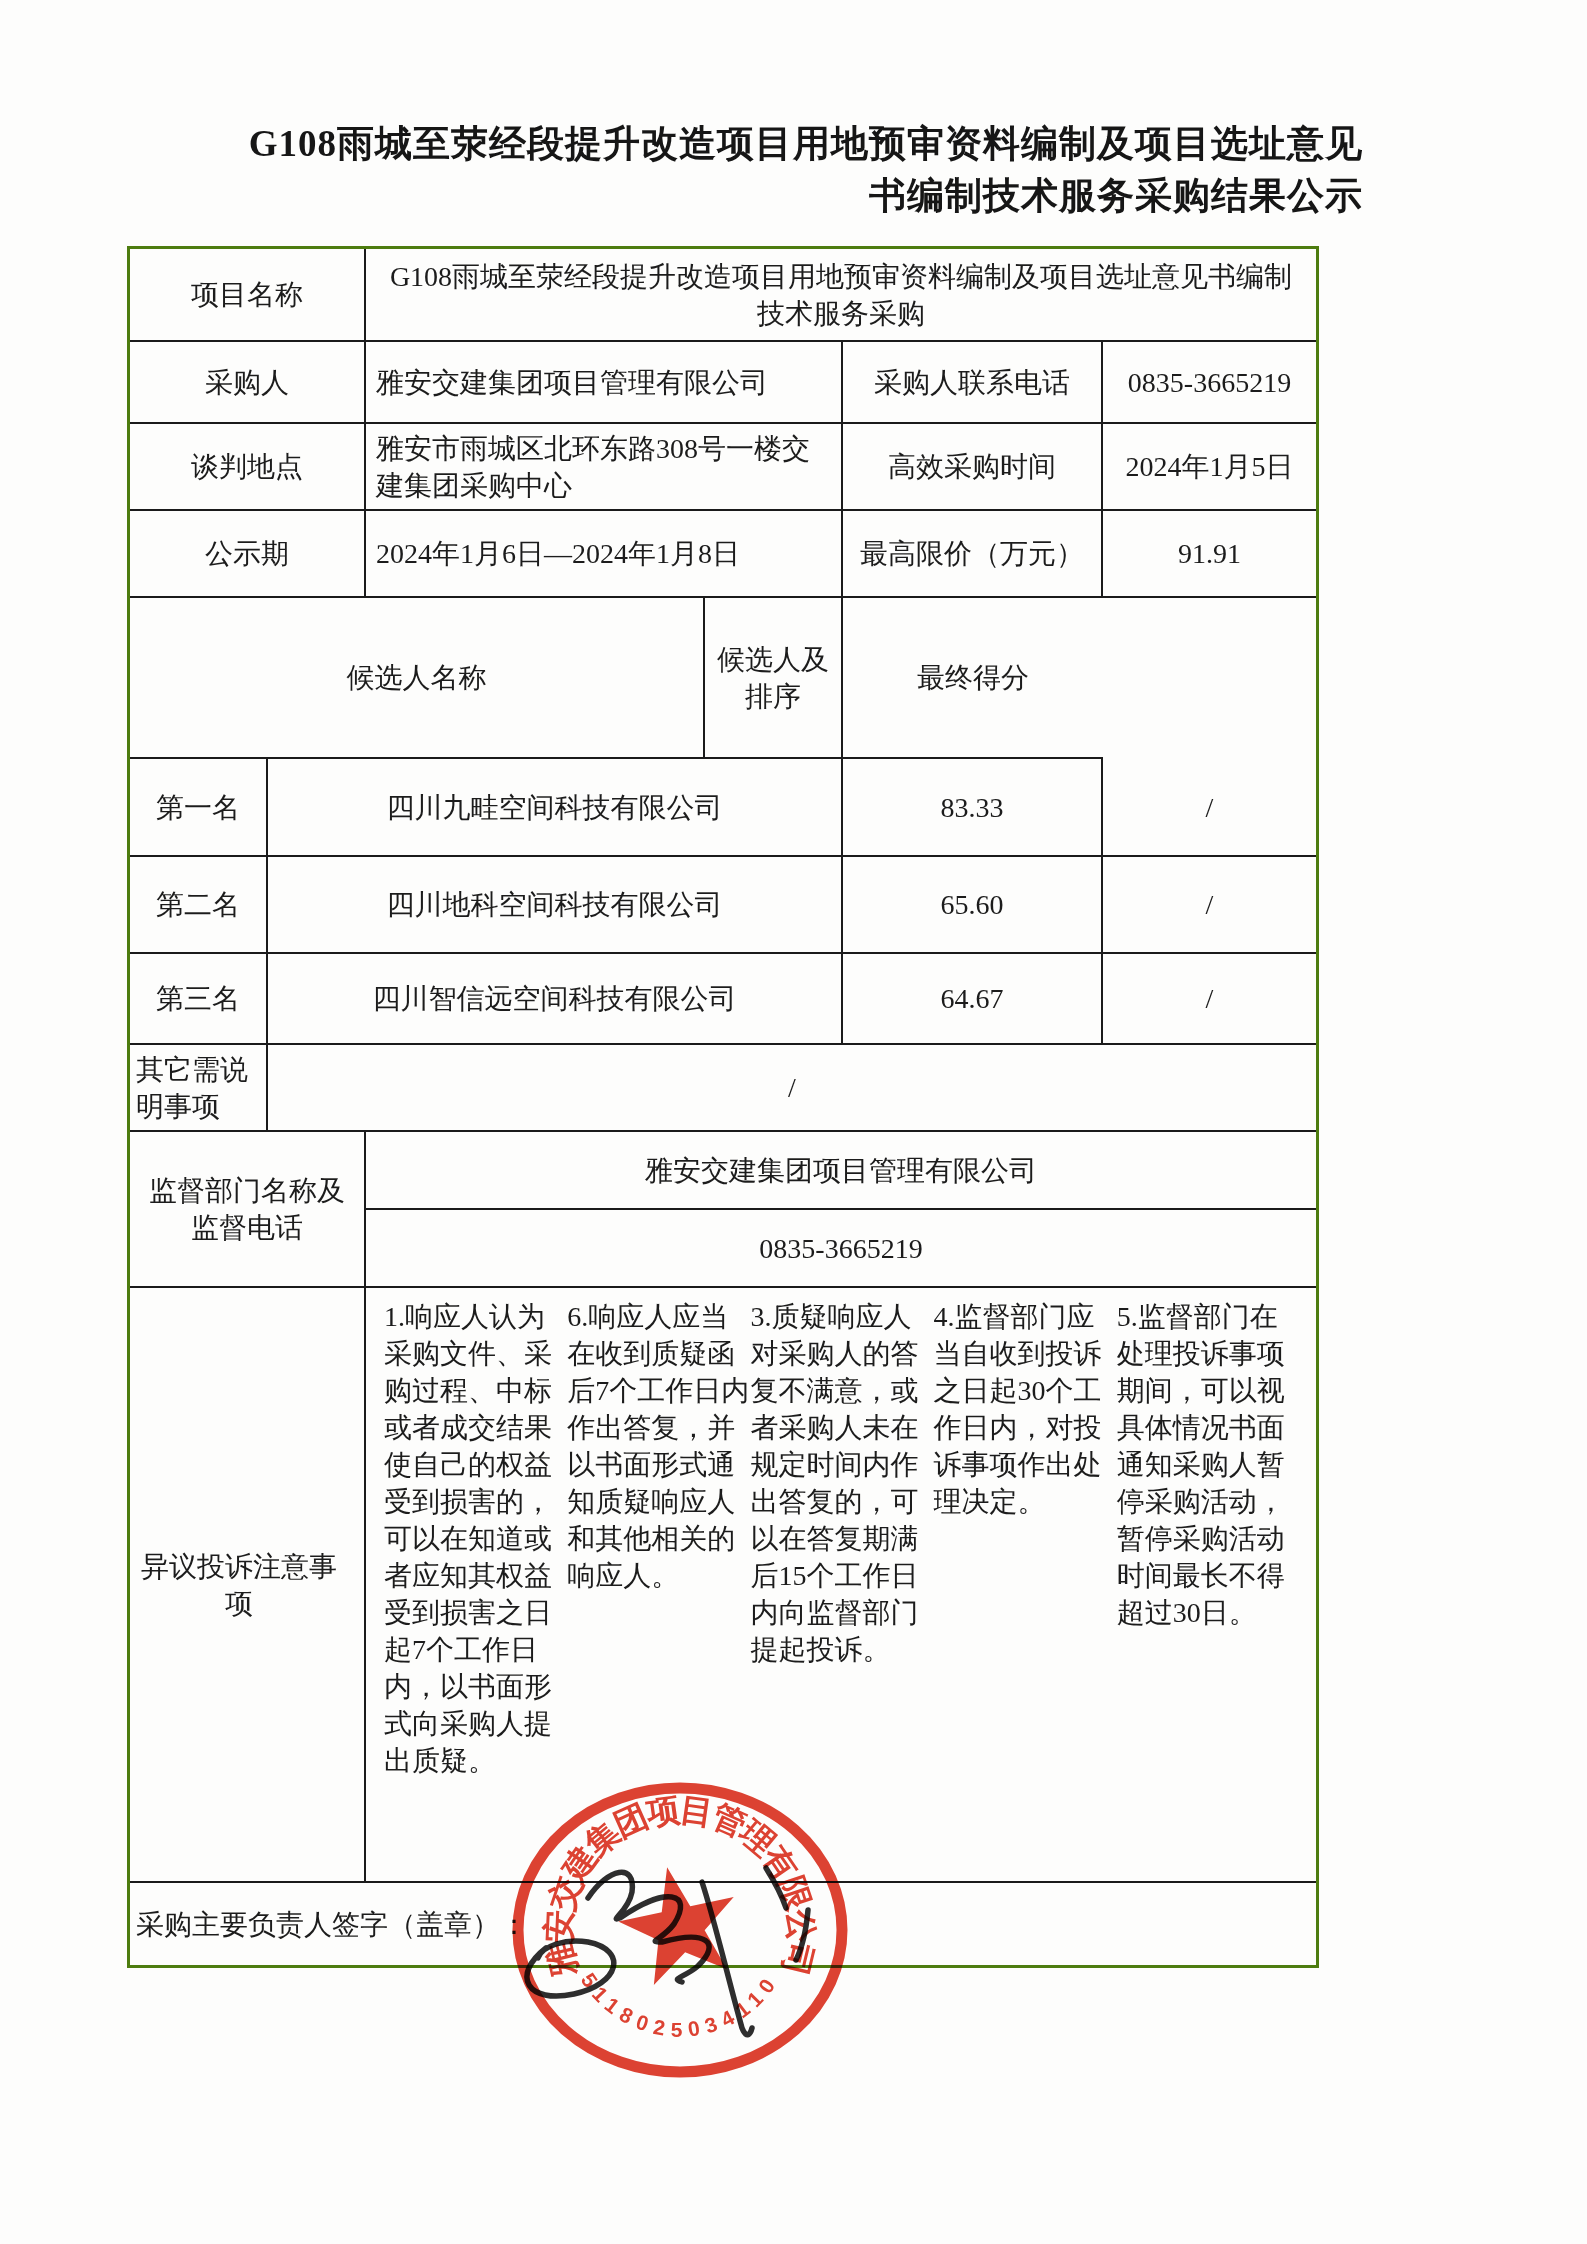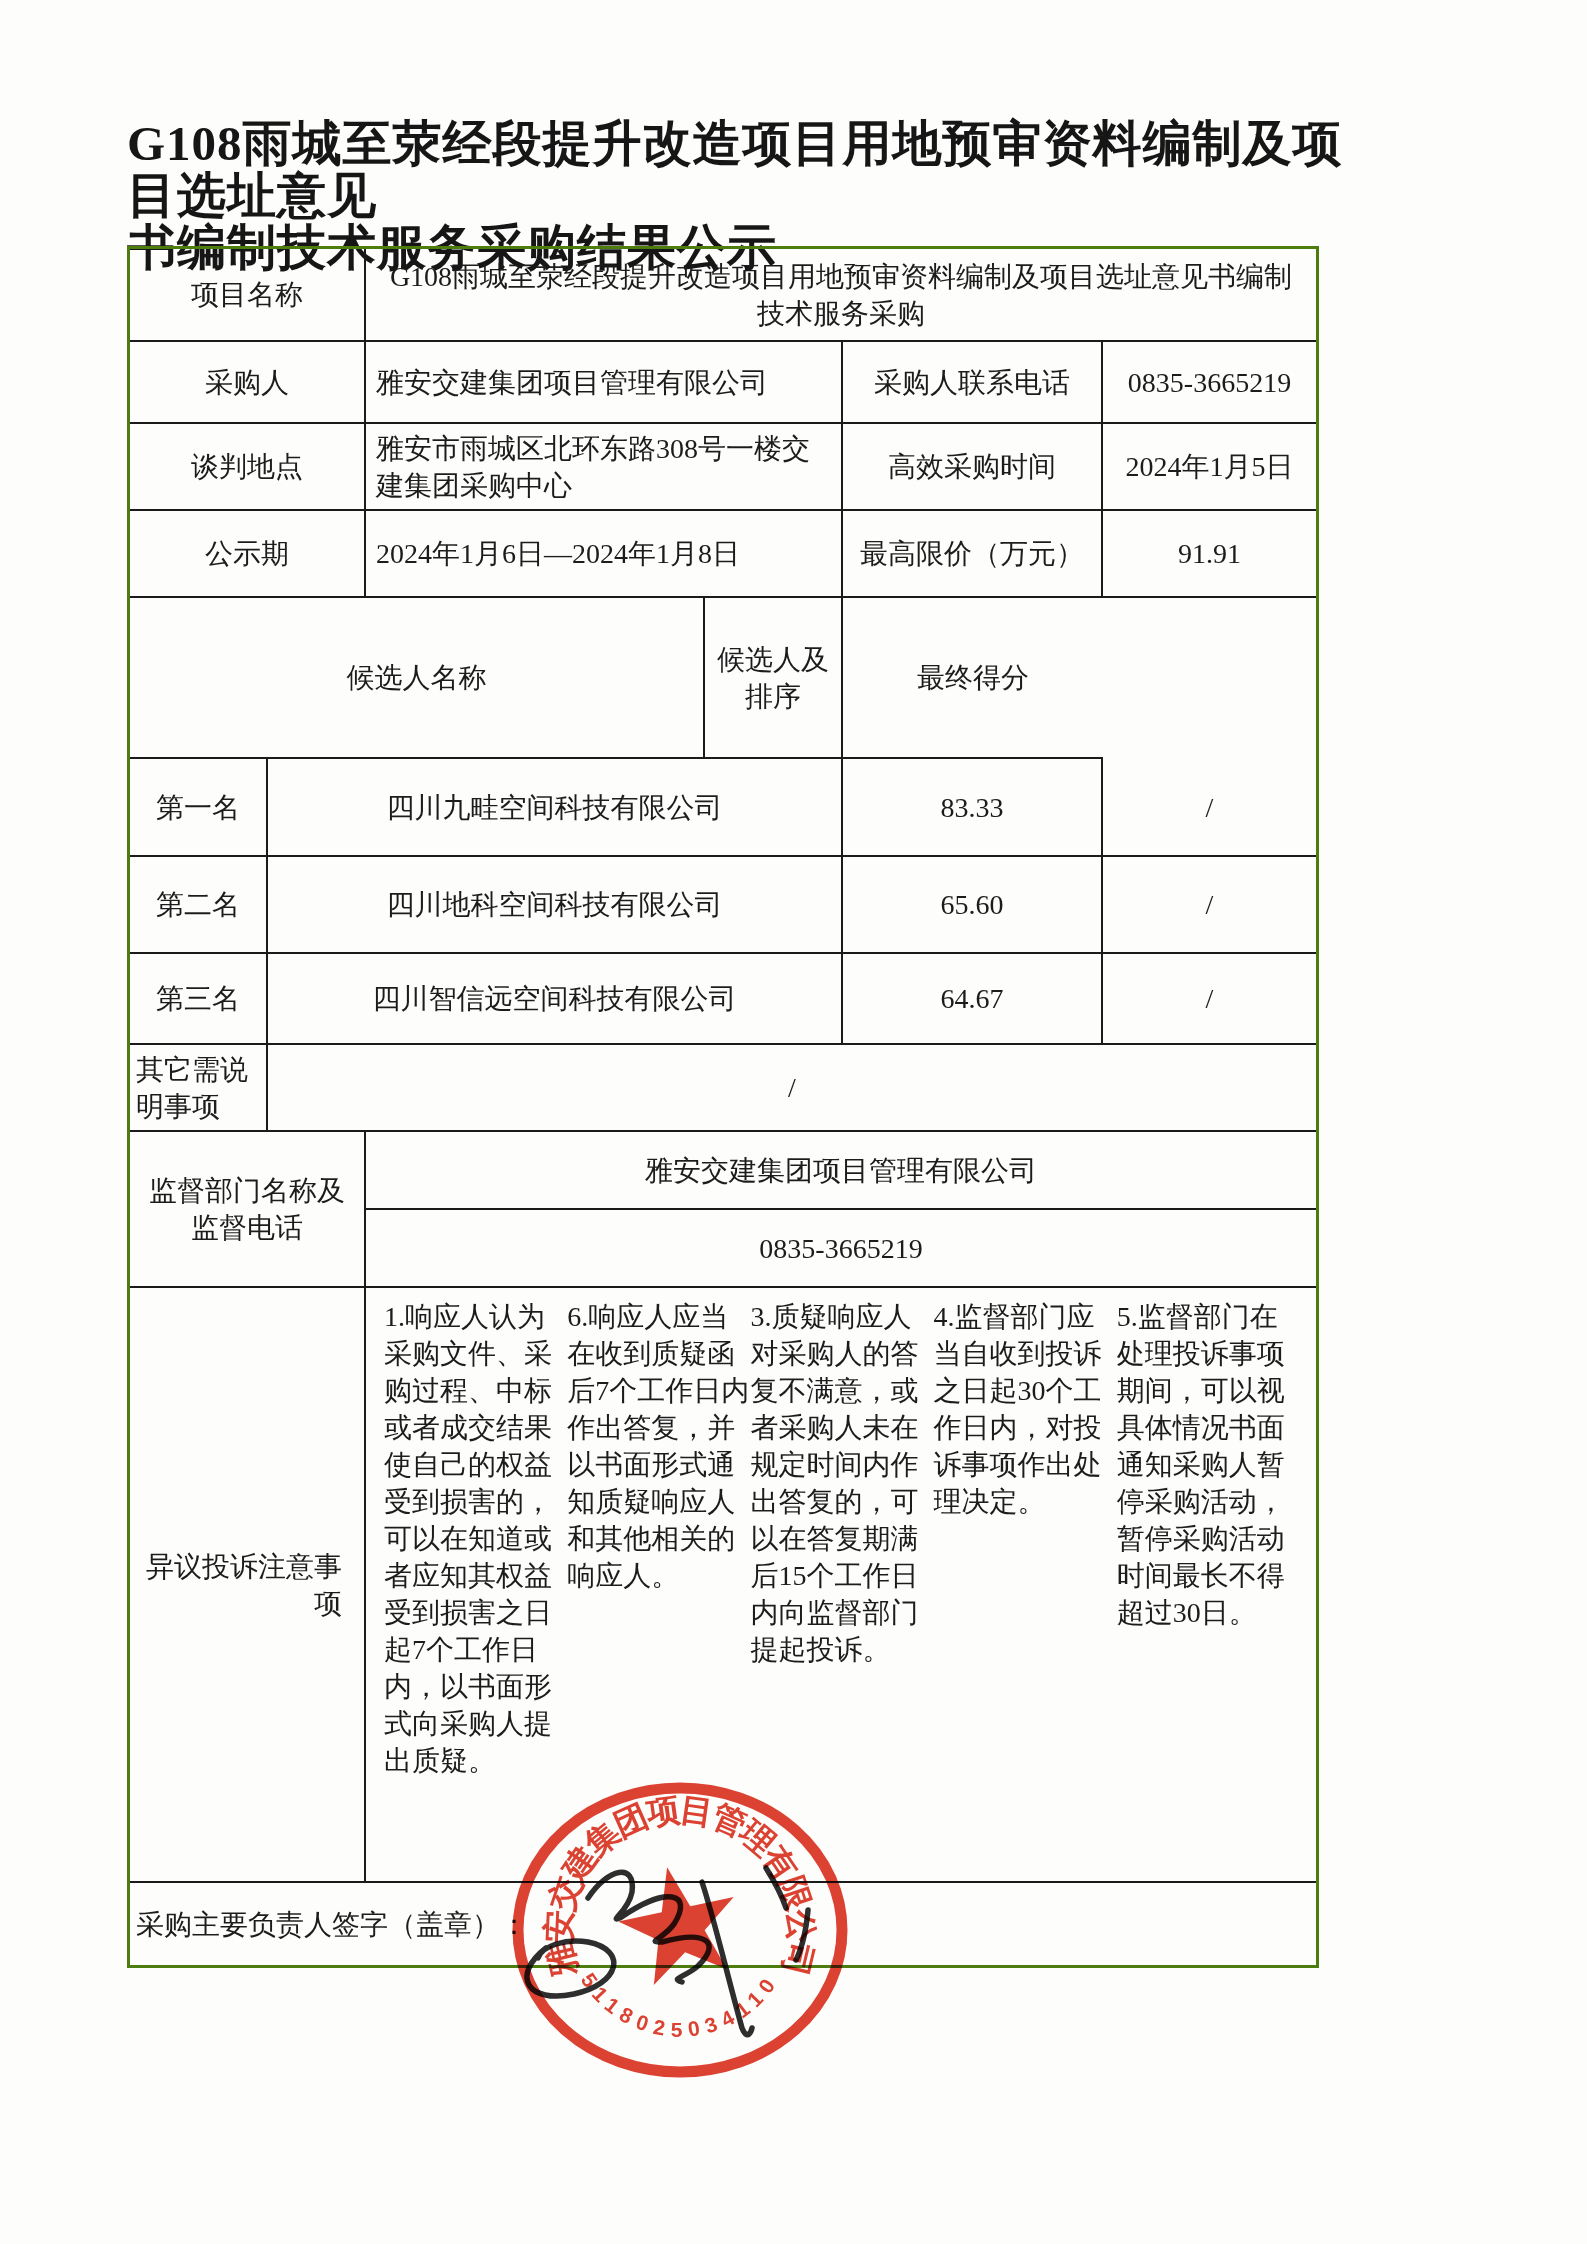--- a/index.html
+++ b/index.html
@@ -6,21 +6,21 @@
   .page{
     position:relative;
     width:1587px;height:2244px;
     background:#fdfdfc;
     font-family:"Liberation Serif", serif;
     color:#1c1c1c;
     overflow:hidden;
   }
   .title{
     position:absolute;left:127px;top:118px;width:1236px;
-    text-align:left;font-weight:bold;font-size:49px;line-height:52px;
+    text-align:right;font-weight:bold;font-size:37px;line-height:52px;
     color:#161616;letter-spacing:1px;
   }
   .doc-table{
     position:absolute;left:127px;top:246px;width:1192px;
     border:3px solid #4d7c0f;
     box-sizing:border-box;
     background:transparent;
   }
   .t-row{display:flex;width:100%;box-sizing:border-box;}
   .cell{
@@ -132,21 +132,21 @@
 
     <div class="t-row">
       <div class="cell w-label pad-mid" style="min-height:156px">监督部门名称及监督电话</div>
       <div class="sup-right">
         <div class="cell" style="min-height:78px;border-right:none">雅安交建集团项目管理有限公司</div>
         <div class="cell" style="min-height:78px;border-right:none">0835-3665219</div>
       </div>
     </div>
 
     <div class="t-row">
-      <div class="cell w-label pad-tight" style="min-height:595px;text-align:right;justify-content:flex-start">异议投诉注意事项</div>
+      <div class="cell w-label pad-tight" style="min-height:595px;text-align:center;justify-content:flex-start">异议投诉注意事项</div>
       <div class="cell w-rest objection-body" style="min-height:595px">
         <div class="item">1.响应人认为采购文件、采购过程、中标或者成交结果使自己的权益受到损害的，可以在知道或者应知其权益受到损害之日起7个工作日内，以书面形式向采购人提出质疑。</div>
         <div class="item">6.响应人应当在收到质疑函后7个工作日内作出答复，并以书面形式通知质疑响应人和其他相关的响应人。</div>
         <div class="item">3.质疑响应人对采购人的答复不满意，或者采购人未在规定时间内作出答复的，可以在答复期满后15个工作日内向监督部门提起投诉。</div>
         <div class="item">4.监督部门应当自收到投诉之日起30个工作日内，对投诉事项作出处理决定。</div>
         <div class="item">5.监督部门在处理投诉事项期间，可以视具体情况书面通知采购人暂停采购活动，暂停采购活动时间最长不得超过30日。</div>
       </div>
     </div>
 
     <div class="t-row last">

